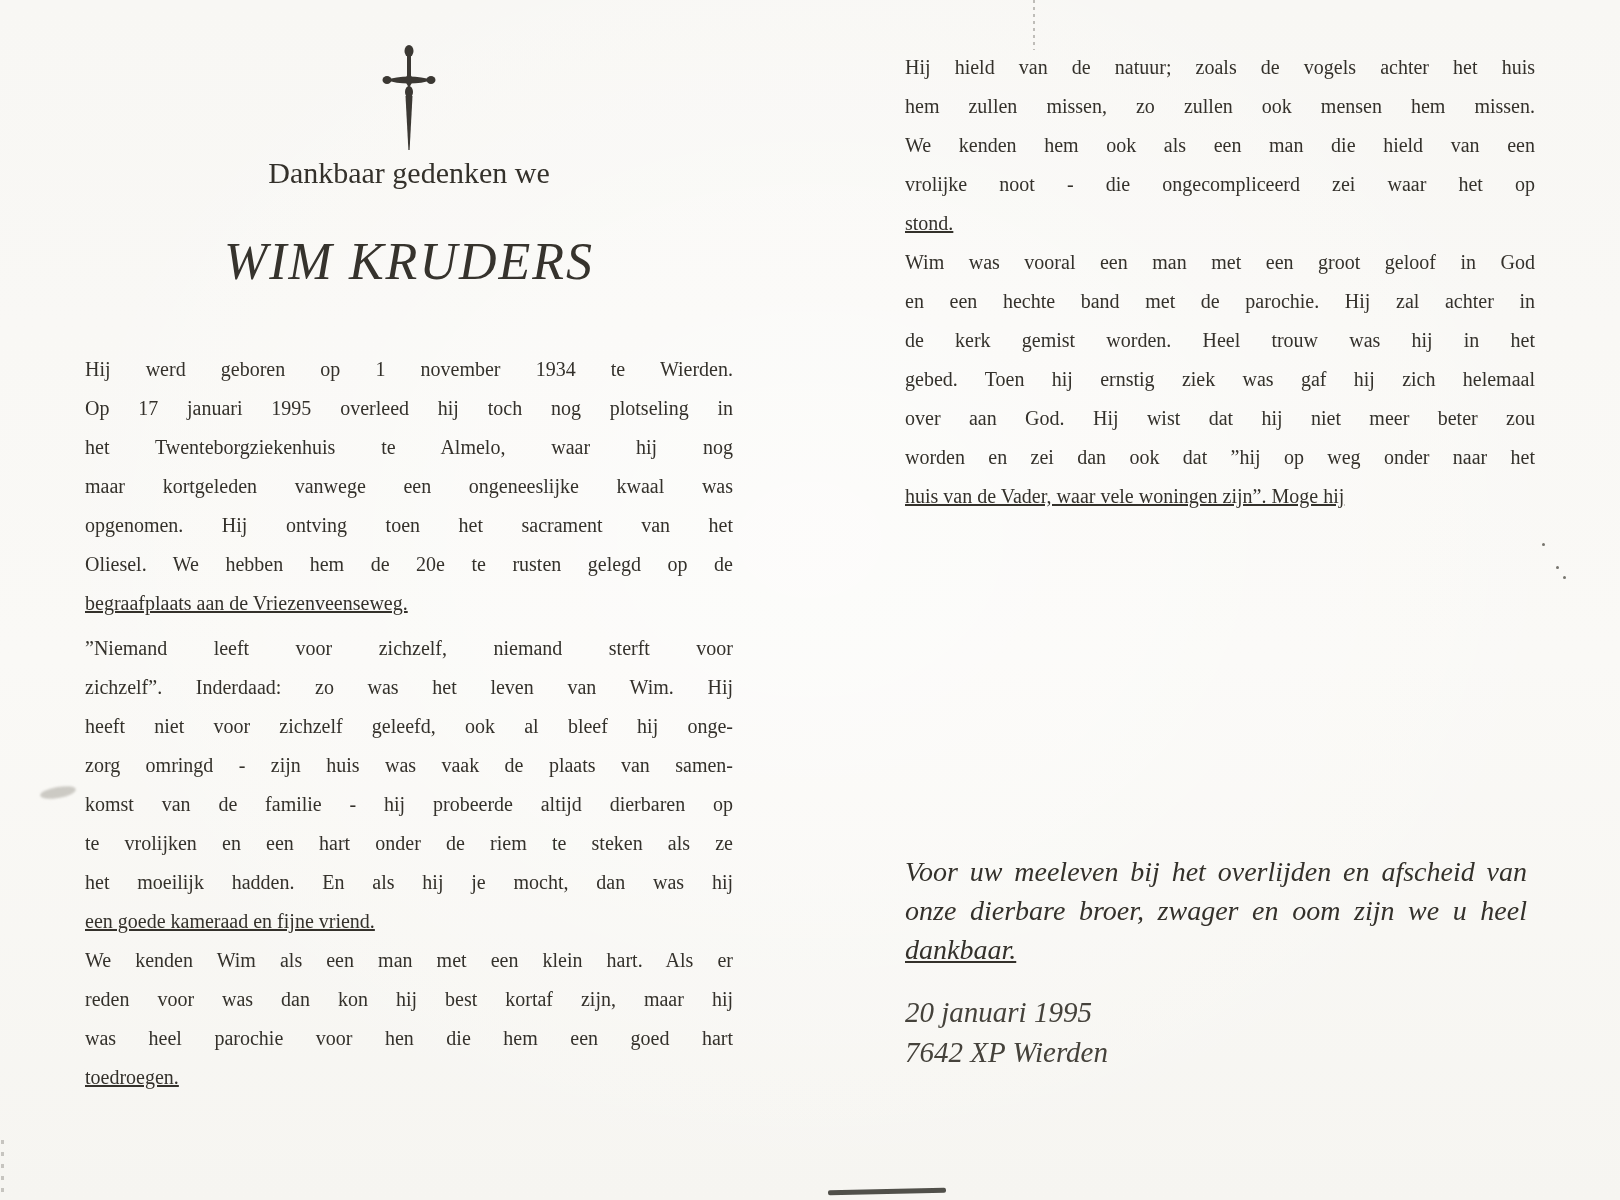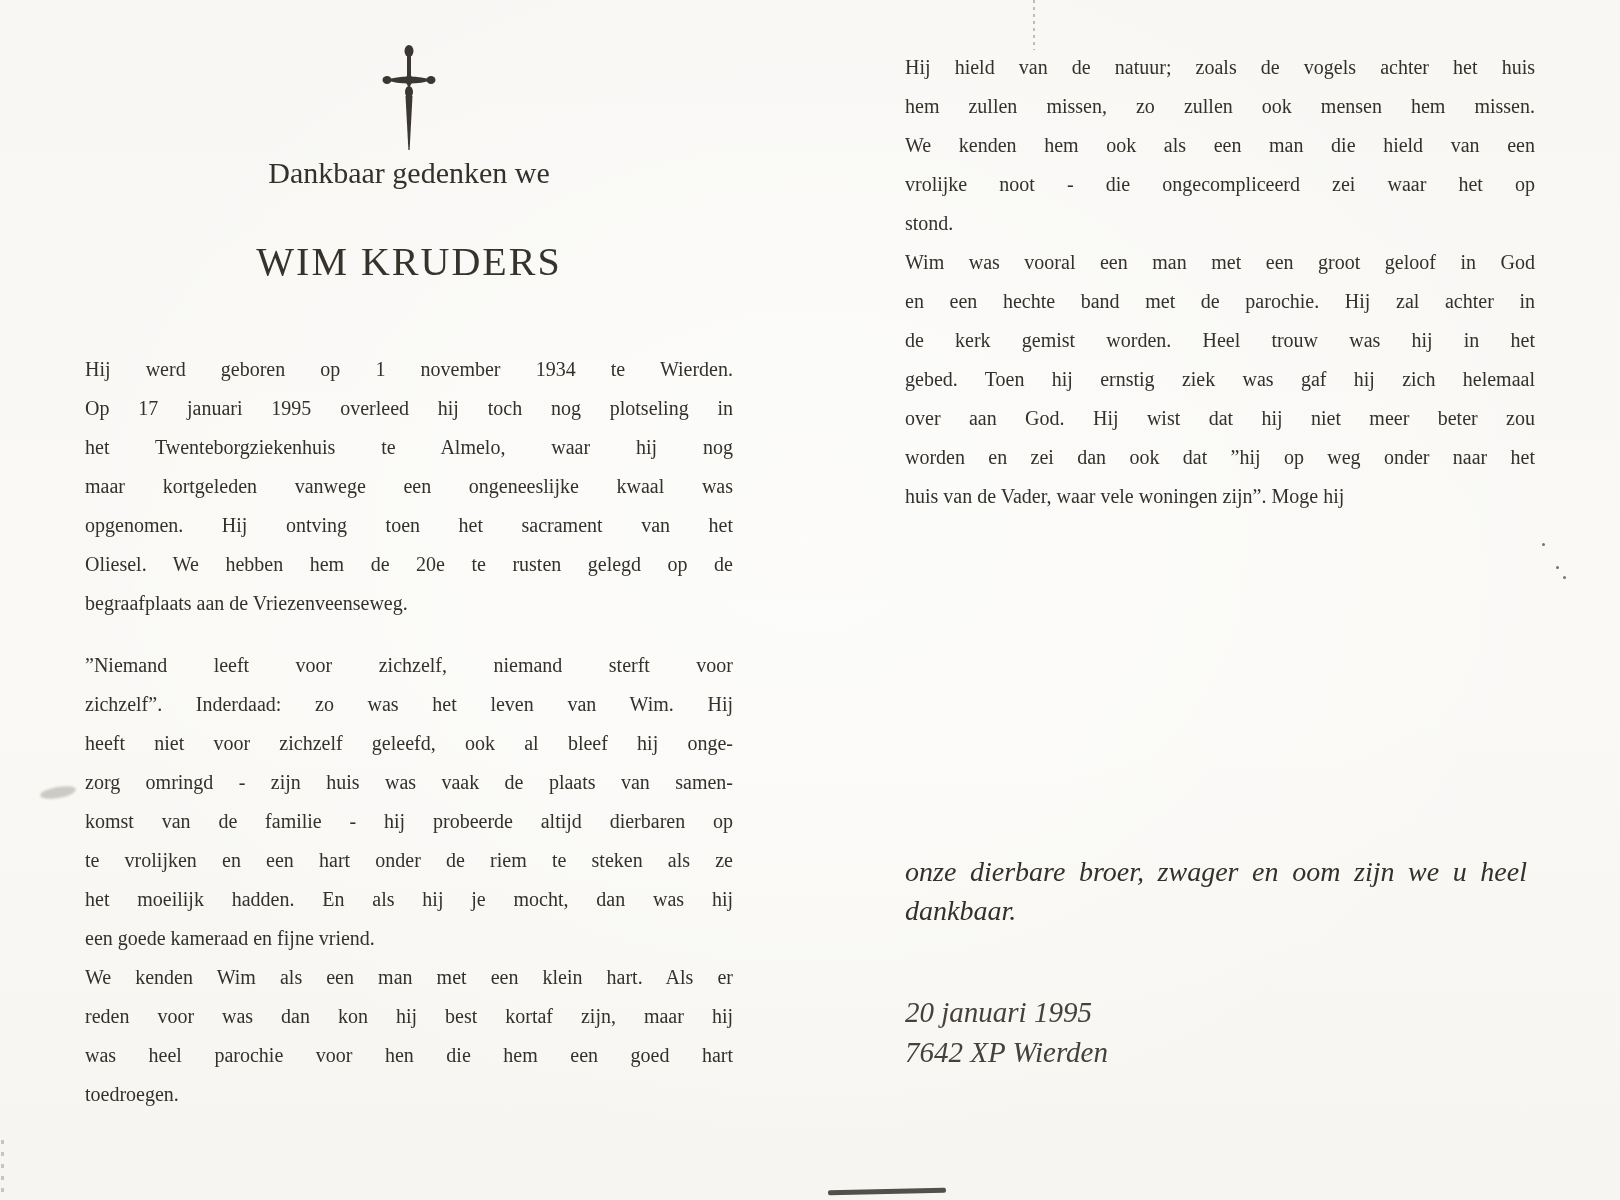--- a/index.html
+++ b/index.html
@@ -26,31 +26,31 @@
 
   .cross-wrap{text-align:center;margin-top:4px;height:112px;}
   .cross-wrap svg{display:inline-block;}
 
   .intro{
     text-align:center;
     font-size:30px;line-height:34px;color:var(--ink);
   }
   .name{
     text-align:center;margin-top:46px;
-    font-size:40px;line-height:52px;letter-spacing:2px;color:#36332d;
+    font-size:52px;line-height:52px;letter-spacing:2px;color:#36332d;font-style:italic;
   }
 
   .para{margin:0;}
   .para .tline{
     font-size:20px;line-height:39px;
     text-align:justify;text-align-last:justify;
     white-space:normal;color:var(--ink);
   }
-  .para .tline:last-child{text-align-last:left;}
-  .para.space-above{margin-top:23px;}
+  .para .tline:last-child{text-align-last:left;text-decoration:underline;}
+  .para.space-above{margin-top:6px;}
   .para.first-left{margin-top:62px;}
   .right .para.first-right{margin-top:8px;}
 
   .condolence{
     position:absolute;left:0;top:812px;width:622px;
     font-style:italic;color:var(--ink-light);
   }
   .condolence .tline{font-size:28px;line-height:39px;}
 
   .footer{
@@ -153,20 +153,21 @@
         <div class="tline">Wim was vooral een man met een groot geloof in God</div>
         <div class="tline">en een hechte band met de parochie. Hij zal achter in</div>
         <div class="tline">de kerk gemist worden. Heel trouw was hij in het</div>
         <div class="tline">gebed. Toen hij ernstig ziek was gaf hij zich helemaal</div>
         <div class="tline">over aan God. Hij wist dat hij niet meer beter zou</div>
         <div class="tline">worden en zei dan ook dat ”hij op weg onder naar het</div>
         <div class="tline">huis van de Vader, waar vele woningen zijn”. Moge hij</div>
       </div>
 
     <div class="condolence para">
+        <div class="tline">Voor uw meeleven bij het overlijden en afscheid van</div>
         <div class="tline">onze dierbare broer, zwager en oom zijn we u heel</div>
         <div class="tline">dankbaar.</div>
       </div>
 
     <div class="footer">
       <div class="fline">20 januari 1995</div>
       <div class="fline">7642 XP Wierden</div>
     </div>
   </div>
 

